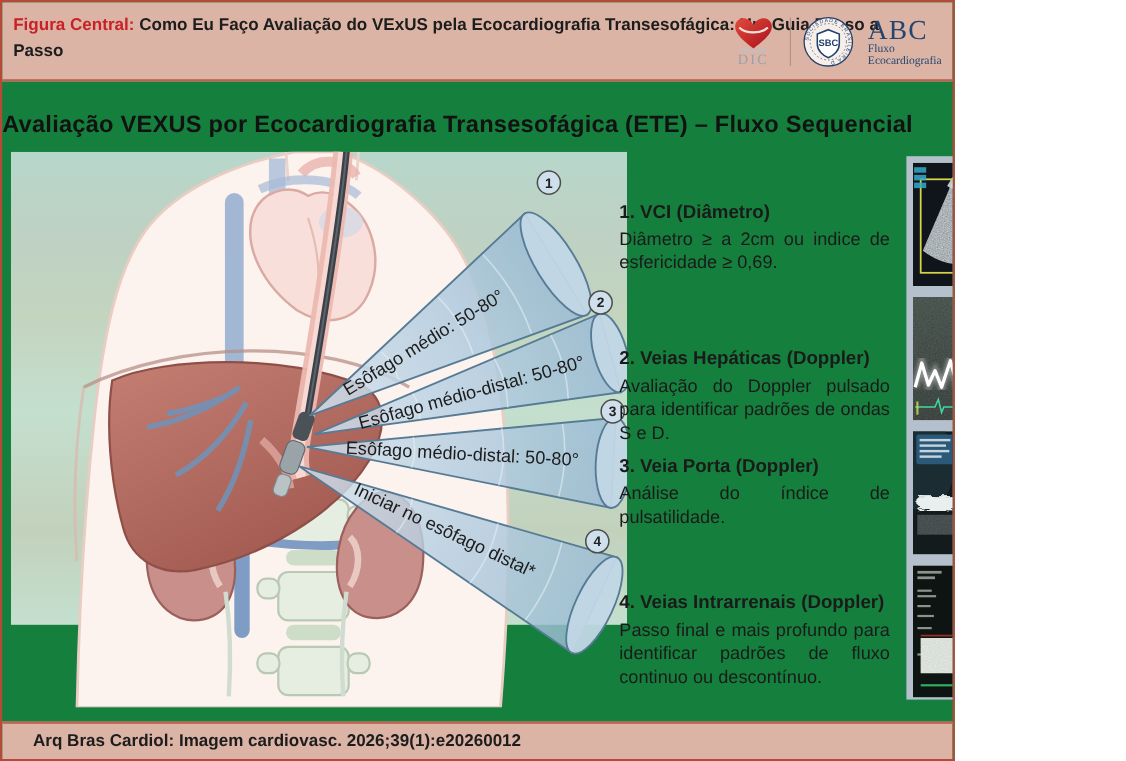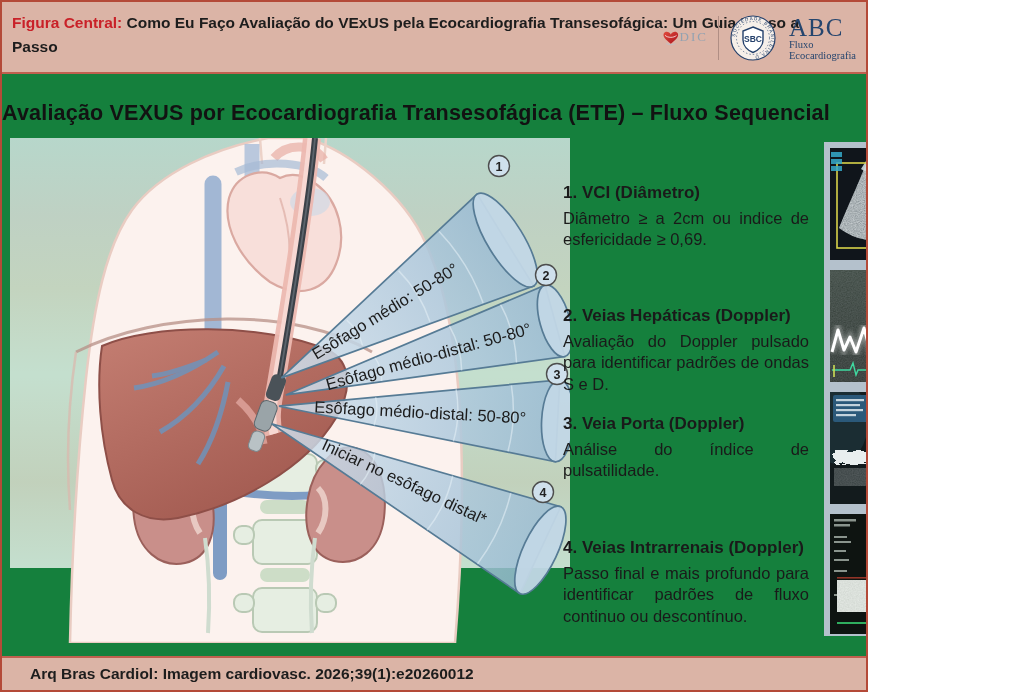--- a/index.html
+++ b/index.html
@@ -6,36 +6,36 @@
   #fig{position:relative;width:868px;height:692px;box-sizing:border-box;
        border:2px solid #b44a38;background:#15803d;overflow:hidden;
        font-family:"Liberation Sans",sans-serif;}
   
   .header{position:absolute;left:0;top:0;width:100%;height:72px;background:#dbb4a6;
           border-bottom:2px solid #c0604f;box-sizing:border-box;}
   .header-text{position:absolute;left:10px;top:9px;width:800px;font-size:15.5px;
           font-weight:bold;line-height:24px;color:#1d1d1d;}
   .header-prefix{color:#c92128;}
   .logos{position:absolute;right:10px;top:7px;height:58px;display:flex;align-items:center;gap:10px;}
-  .logo-dic{display:flex;flex-direction:row;align-items:center;width:46px;}
+  .logo-dic{display:flex;flex-direction:column;align-items:center;width:46px;}
   .dic-label{font-family:"Liberation Serif",serif;font-size:13px;letter-spacing:2px;color:#93a2b1;margin-top:-2px;}
   .logo-divider{width:1px;height:44px;background:#b08e84;}
   .logo-abc{font-family:"Liberation Serif",serif;color:#25456e;line-height:1.02;padding-left:2px;}
   .abc-big{font-size:25px;letter-spacing:1px;}
   .abc-small{font-size:10.5px;}
   
   .main-title{position:absolute;top:99px;left:0;width:100%;text-align:left;
           font-size:21.5px;font-weight:bold;color:#121212;letter-spacing:.2px;}
   
   #anatomy{position:absolute;left:8px;top:136px;width:560px;height:505px;}
   
   .step{position:absolute;left:561px;width:262px;color:#1a1a1a;margin-top:23px;}
   .step h3{margin:0 0 5px 0;font-size:17px;white-space:nowrap;}
   .step p{margin:0;width:246px;font-size:16.5px;line-height:1.3;text-align:justify;}
-  #step1{top:158px;} #step2{top:281px;} #step3{top:389px;} #step4{top:513px;}
+  #step1{top:158px;} #step2{top:291px;} #step3{top:389px;} #step4{top:513px;}
   
   .strip{position:absolute;left:822px;top:140px;width:186px;height:494px;background:#b4c1cc;}
   .panel{position:absolute;left:6px;width:162px;}
   #panel1{top:6px;height:112px;} #panel2{top:128px;height:112px;}
   #panel3{top:250px;height:112px;} #panel4{top:372px;height:120px;}
   .panel svg{display:block;}
   
   .footer{position:absolute;left:0;bottom:0;width:100%;height:34px;background:#dbb4a6;
           border-top:2px solid #c0604f;box-sizing:border-box;}
   .footer-text{position:absolute;left:28px;top:7px;font-size:15.5px;font-weight:bold;color:#1d1d1d;}

